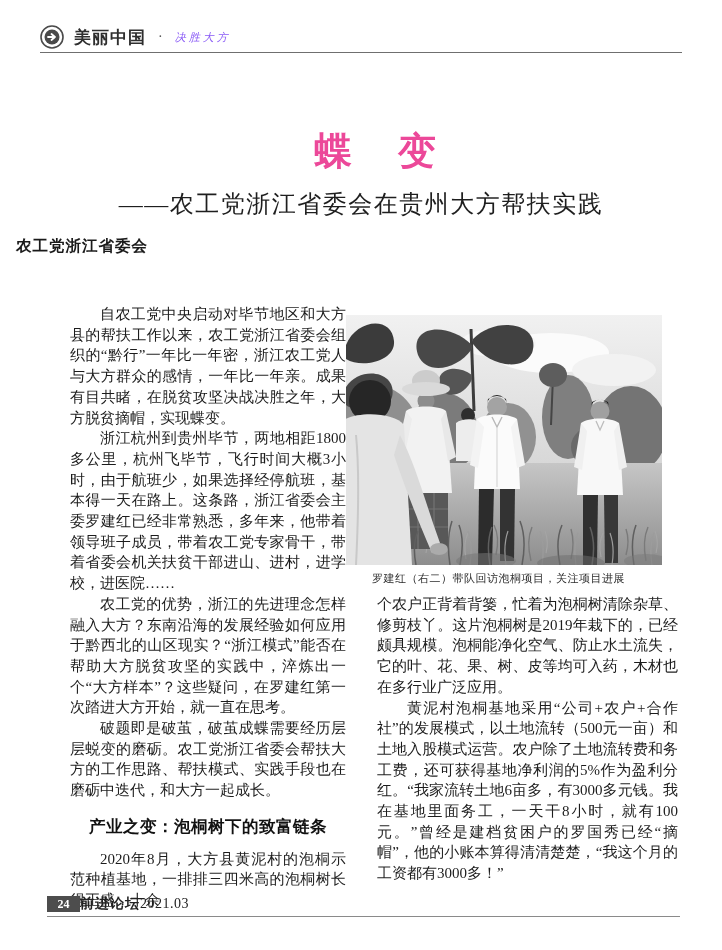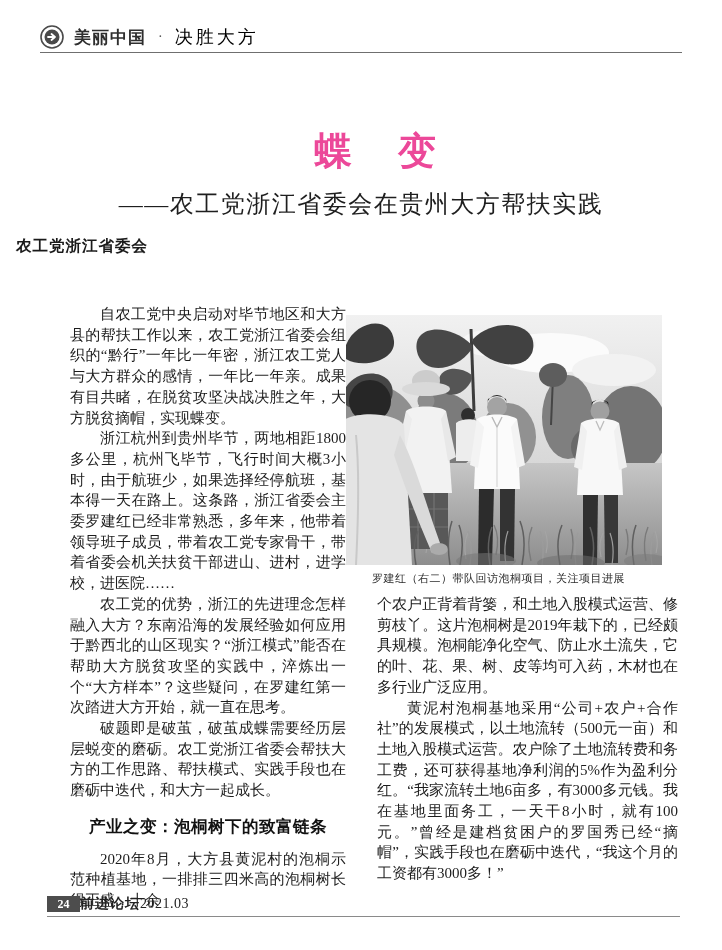--- a/index.html
+++ b/index.html
@@ -14,22 +14,23 @@
     border-bottom:1.5px solid #6f6f6f;
     display:flex;align-items:center;gap:10px;
   }
   .header-icon{width:24px;height:24px;flex:0 0 auto;}
   .brand{
     font-family:"Liberation Sans",sans-serif;font-weight:bold;
     font-size:17px;color:#2e2e2e;letter-spacing:1px;text-align:center;
   }
   .header-sep{color:#555;font-size:14px;margin:0 2px;}
   .section-tag{
-    font-family:"Liberation Serif",serif;font-size:18px;color:#000000;
+    font-family:"Liberation Serif",serif;font-size:11px;color:#8b5cf6;
     letter-spacing:3px;
+    font-style:italic;
   }
   
   .title{
     position:absolute;left:10px;top:126px;width:100%;text-align:center;
     font-family:"Liberation Sans",sans-serif;font-weight:bold;
     font-size:38px;color:#ec4899;letter-spacing:4px;padding-left:6px;
   }
   .subtitle{
     position:absolute;left:0;top:188px;width:100%;text-align:center;
     font-family:"Liberation Serif",serif;font-size:24px;color:#1e1e1e;
@@ -222,22 +223,22 @@
           <path d="M306 250 q-3 -18 2 -32"></path>
       </g>
       <ellipse cx="140" cy="246" rx="30" ry="8" fill="#777777" opacity="0.55"></ellipse>
       <ellipse cx="225" cy="248" rx="34" ry="8" fill="#6d6d6d" opacity="0.5"></ellipse>
       <ellipse cx="300" cy="246" rx="22" ry="7" fill="#7a7a7a" opacity="0.5"></ellipse>
     </svg>
   </div>
   <div class="caption">罗建红（右二）带队回访泡桐项目，关注项目进展</div>
 
   <div class="col col-right-text">
-    <p class="no-indent">个农户正背着背篓，和土地入股模式运营、修剪枝丫。这片泡桐树是2019年栽下的，已经颇具规模。泡桐能净化空气、防止水土流失，它的叶、花、果、树、皮等均可入药，木材也在多行业广泛应用。</p>
-    <p>黄泥村泡桐基地采用“公司+农户+合作社”的发展模式，以土地流转（500元一亩）和土地入股模式运营。农户除了土地流转费和务工费，还可获得基地净利润的5%作为盈利分红。“我家流转土地6亩多，有3000多元钱。我在基地里面务工，一天干8小时，就有100元。”曾经是建档贫困户的罗国秀已经“摘帽”，实践手段也在磨砺中迭代，“我这个月的工资都有3000多！”</p>
+    <p class="no-indent">个农户正背着背篓，忙着为泡桐树清除杂草、修剪枝丫。这片泡桐树是2019年栽下的，已经颇具规模。泡桐能净化空气、防止水土流失，它的叶、花、果、树、皮等均可入药，木材也在多行业广泛应用。</p>
+    <p>黄泥村泡桐基地采用“公司+农户+合作社”的发展模式，以土地流转（500元一亩）和土地入股模式运营。农户除了土地流转费和务工费，还可获得基地净利润的5%作为盈利分红。“我家流转土地6亩多，有3000多元钱。我在基地里面务工，一天干8小时，就有100元。”曾经是建档贫困户的罗国秀已经“摘帽”，他的小账本算得清清楚楚，“我这个月的工资都有3000多！”</p>
   </div>
 
   <div class="footer">
     <span class="page-num">24</span>
     <span class="journal">前进论坛</span>
     <span class="issue">2021.03</span>
   </div>
 
 </div>
 

